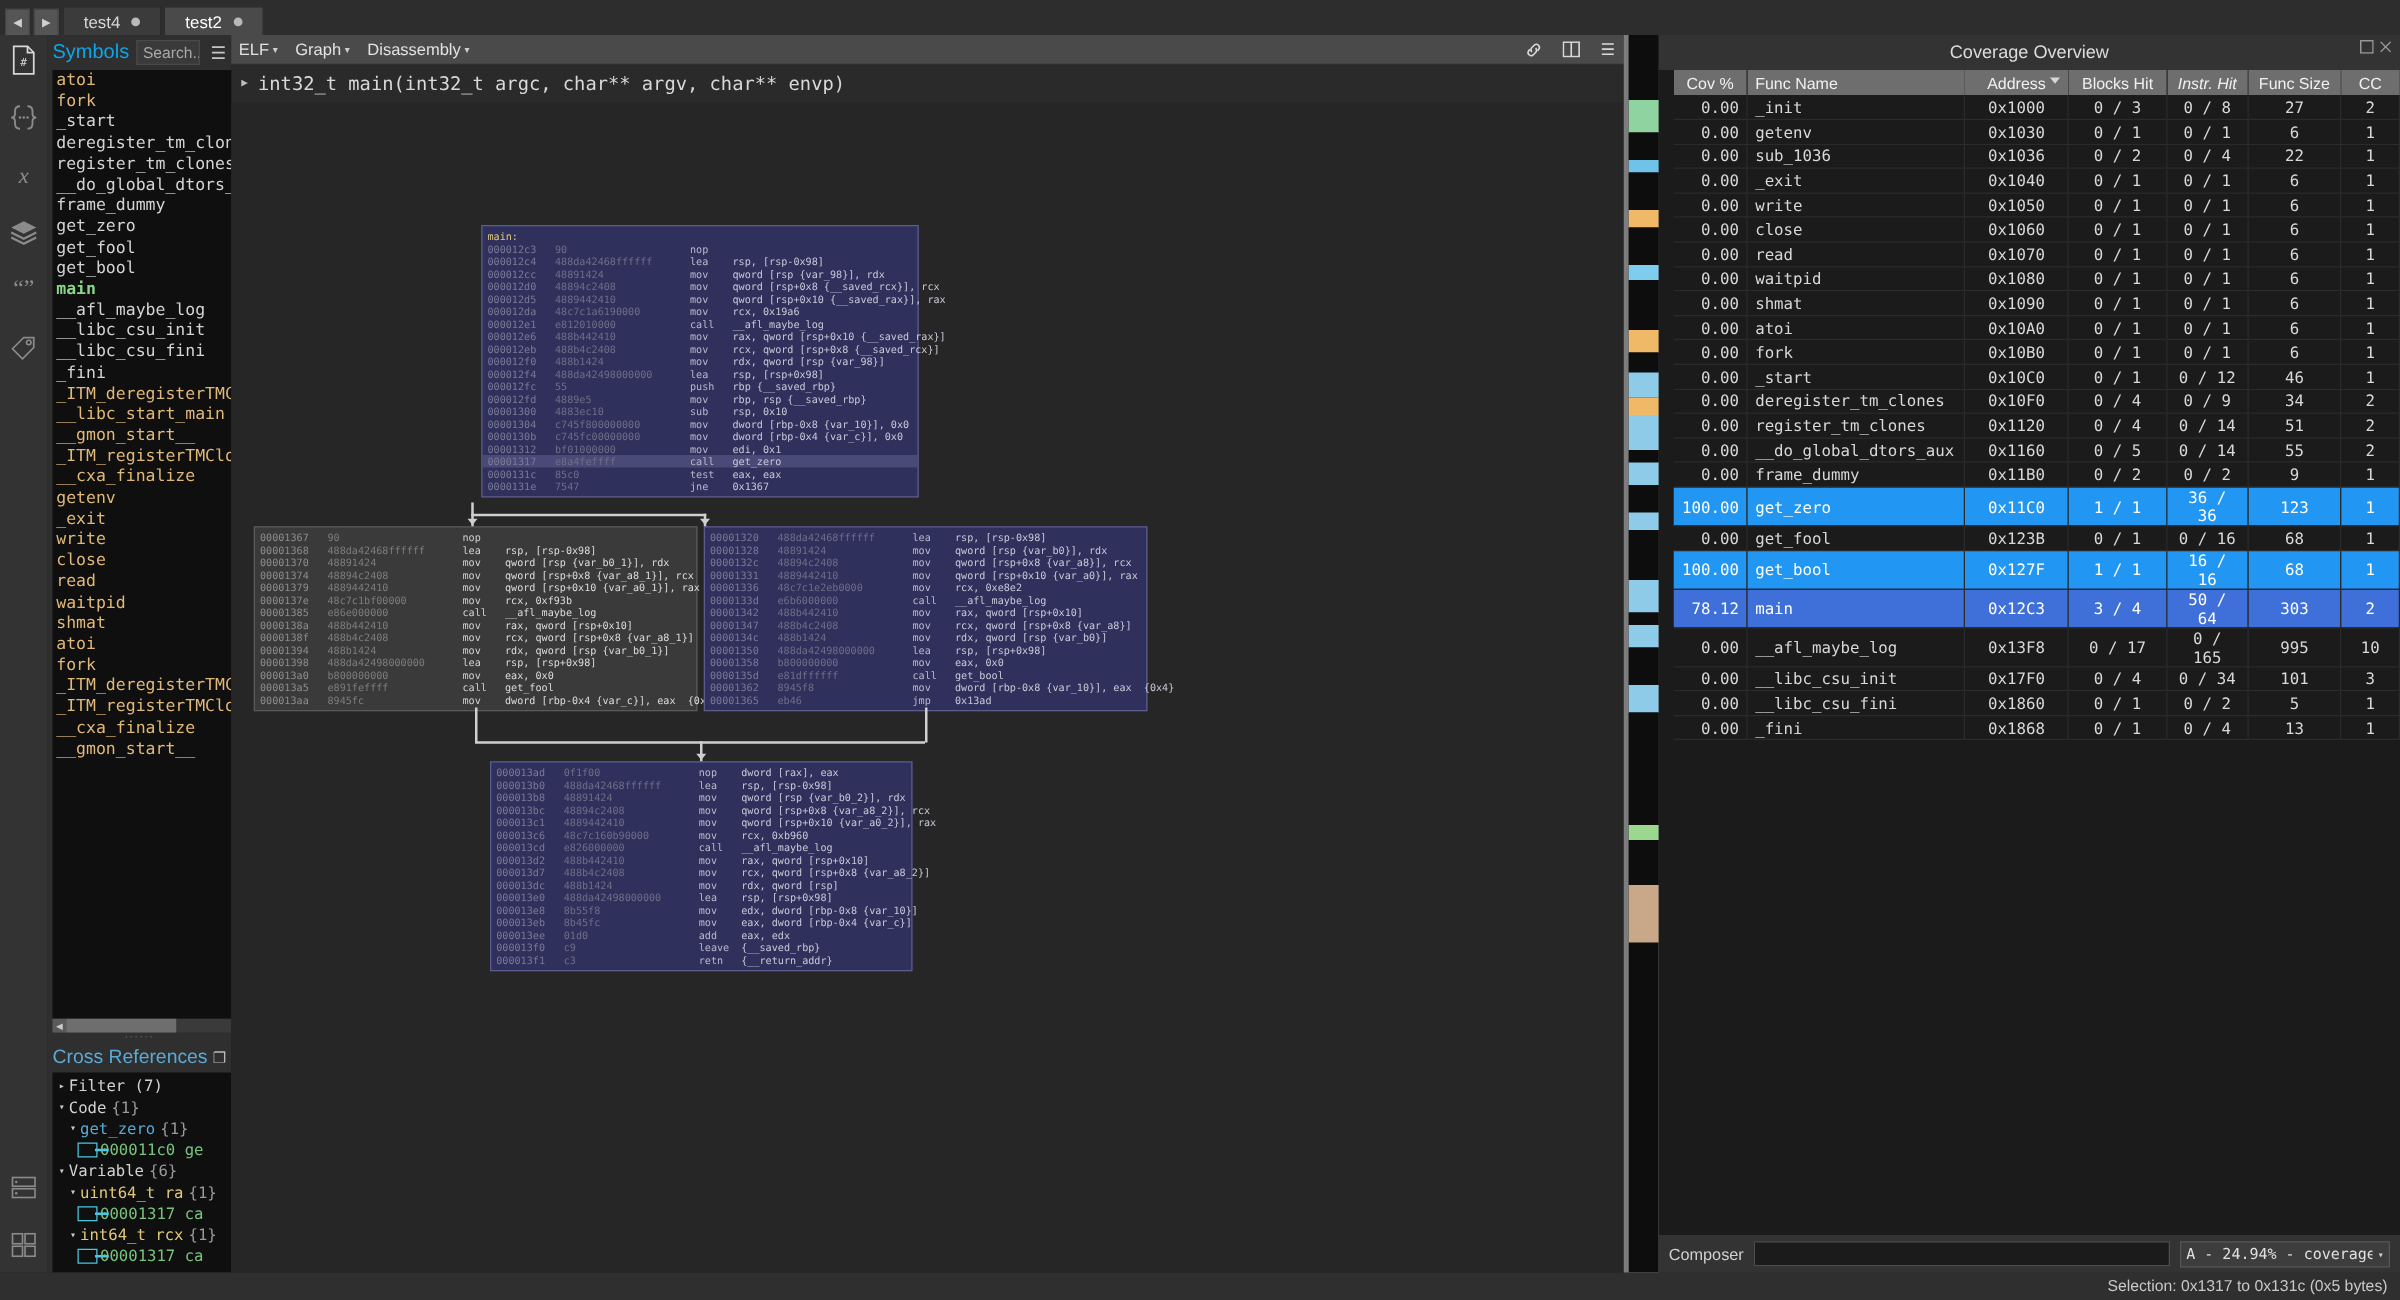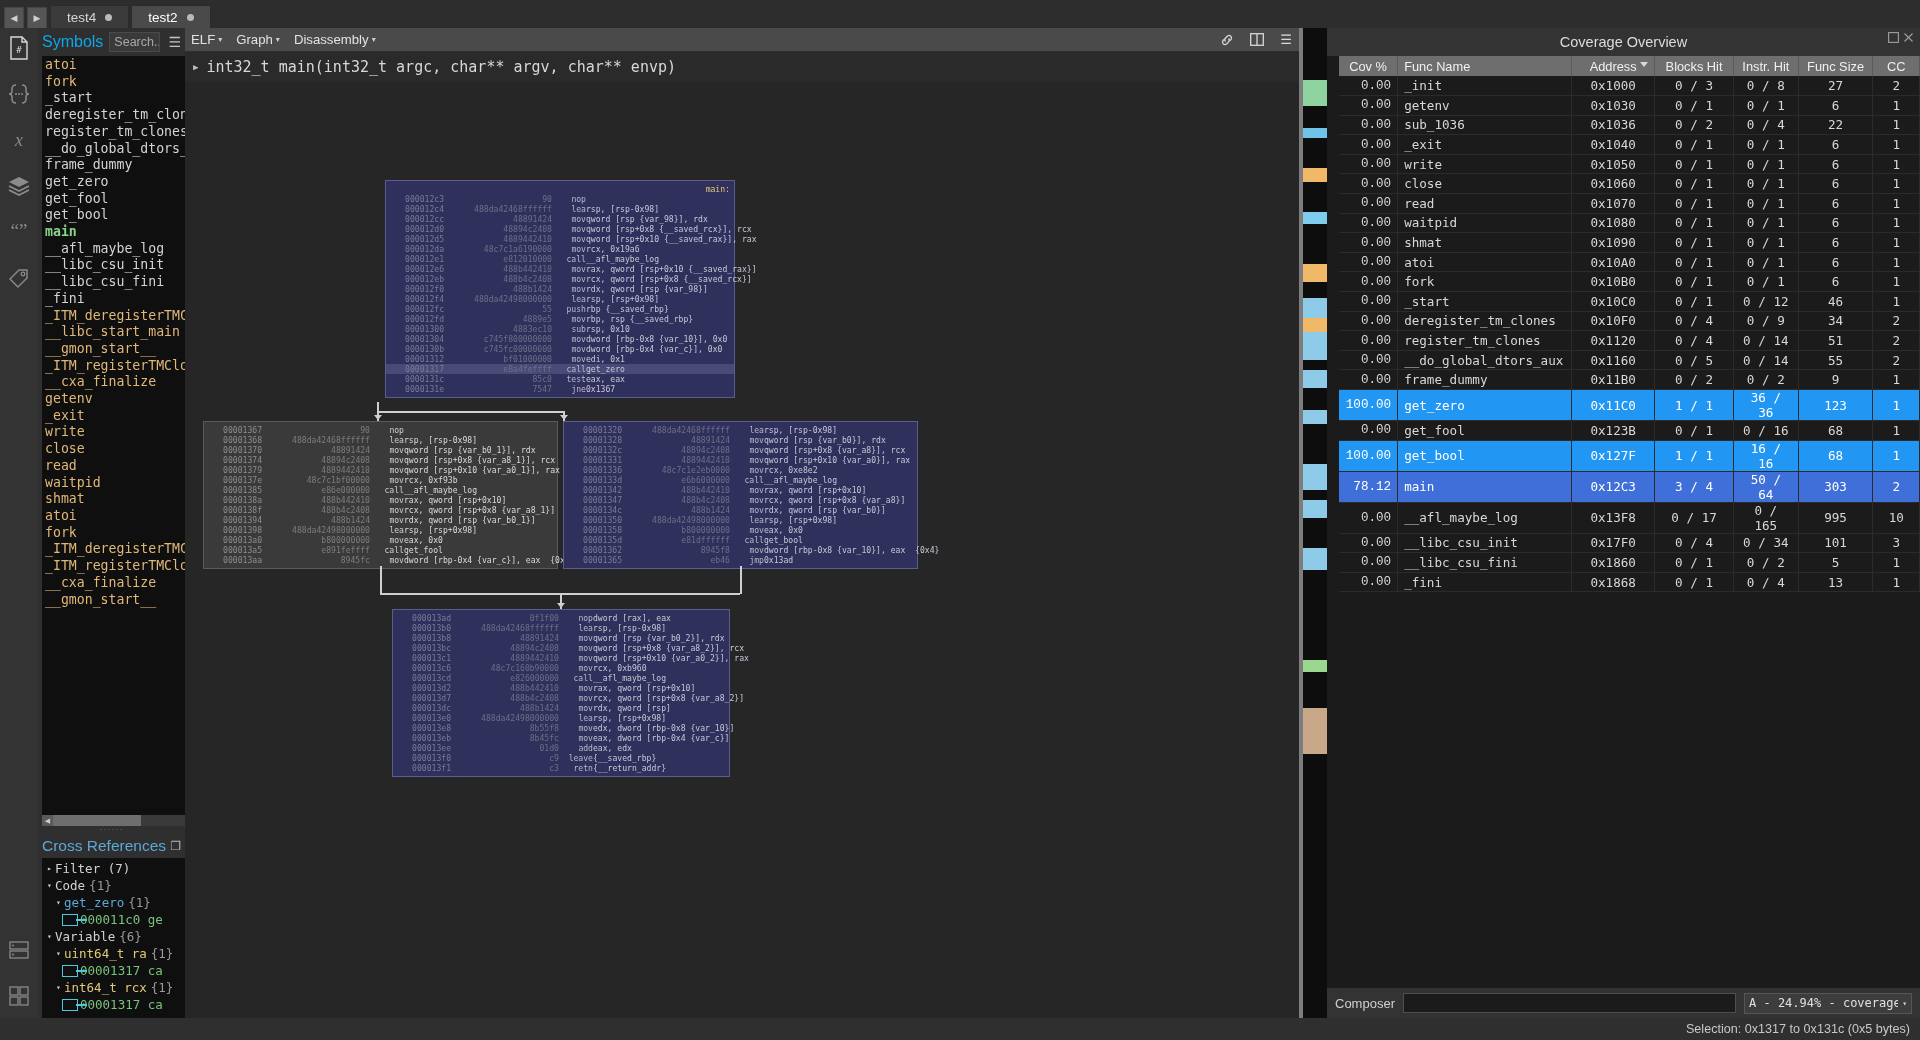--- a/index.html
+++ b/index.html
@@ -125,21 +125,21 @@
   .ctool-spacer { flex: 1; }
   .ctool-ico { color:#d8d8d8; font-size: 13px; padding: 0 1px; display:flex;align-items:center;}
 
   .funcheader {
     height: 30px; background: #2a2a2a; display:flex; align-items:center; gap:8px;
     padding-left: 8px; flex: 0 0 30px;
     font-family:"DejaVu Sans Mono", monospace; font-size: 15px; color:#d8d8d8;
   }
   .fh-caret { color:#bdbdbd; font-size: 9px; }
 
-  .graphwrap { flex: 1 1 auto; position: relative; background: #262626; overflow: hidden; text-align: right; }
+  .graphwrap { flex: 1 1 auto; position: relative; background: #262626; overflow: hidden; }
 
   .node {
     position: absolute; background: #30305c; border: 1px solid #5c5c8f;
     font-family: "DejaVu Sans Mono", monospace; font-size: 8.1px; line-height: 10px;
     color: #c8c8d8; padding: 3px 0 3px 0; white-space: pre;
   }
   .node.grey { background: #3a3a3a; border-color: #5a5a5a; }
   .node .ln { display: flex; padding: 0 4px; }
   .node .ln.hl { background: #4a4a78; }
   .node .addr { color: #7a7a96; width: 54px; flex: 0 0 54px; }
@@ -177,21 +177,21 @@
   table.cov th {
     background: #6e6e6e; color:#f0f0f0; font-weight: normal; height: 20px;
     font-family:"Liberation Sans", sans-serif; font-size: 12.8px;
     border-right: 1px solid #5a5a5a; padding: 0 6px; position:relative;
   }
   table.cov th.left { text-align: left; }
   table.cov td {
     height: 19.6px; color:#d8d8d8; border-bottom: 1px solid #2b2b2b; border-right:1px solid #2b2b2b;
     padding: 0 6px; background:#1b1b1b;
   }
-  table.cov td.num { text-align: right; font-family: Liberation Mono, monospace; }
+  table.cov td.num { text-align: right; }
   table.cov td.ctr { text-align: center; }
   table.cov td.name { text-align: left; }
   table.cov tr.hl td { background: #2196f3; color:#ffffff; }
   table.cov tr.hl2 td { background: #3f6fd8; color:#ffffff; }
   .sortcaret { position:absolute; right:6px; top:6px; width:0;height:0;
      border-left:4px solid transparent;border-right:4px solid transparent;border-top:5px solid #d8d8d8; }
 
   .composer-bar {
     height: 30px; background:#333; display:flex; align-items:center; gap:8px; padding: 0 8px; flex:0 0 30px;
   }
@@ -491,21 +491,21 @@
         </span>
       </div>
       <div class="table-wrap">
         <table class="cov">
           <thead>
               <tr id="covhead">
                 <th style="width: 58px;">Cov %</th>
                 <th class="left" style="width: 165px;">Func Name</th>
                 <th style="width: 82px;">Address<span class="sortcaret"></span></th>
                 <th style="width: 78px;">Blocks Hit</th>
-                <th style="width: 64px;">Instr. Hit</th>
+                <th style="width: 64px; font-style: italic;">Instr. Hit</th>
                 <th style="width: 74px;">Func Size</th>
                 <th style="width: 46px;">CC</th>
               </tr>
             </thead>
           <tbody id="covbody">
               <tr>
                 <td class="num">0.00</td>
                 <td class="name">_init</td>
                 <td class="ctr">0x1000</td>
                 <td class="ctr">0 / 3</td>

